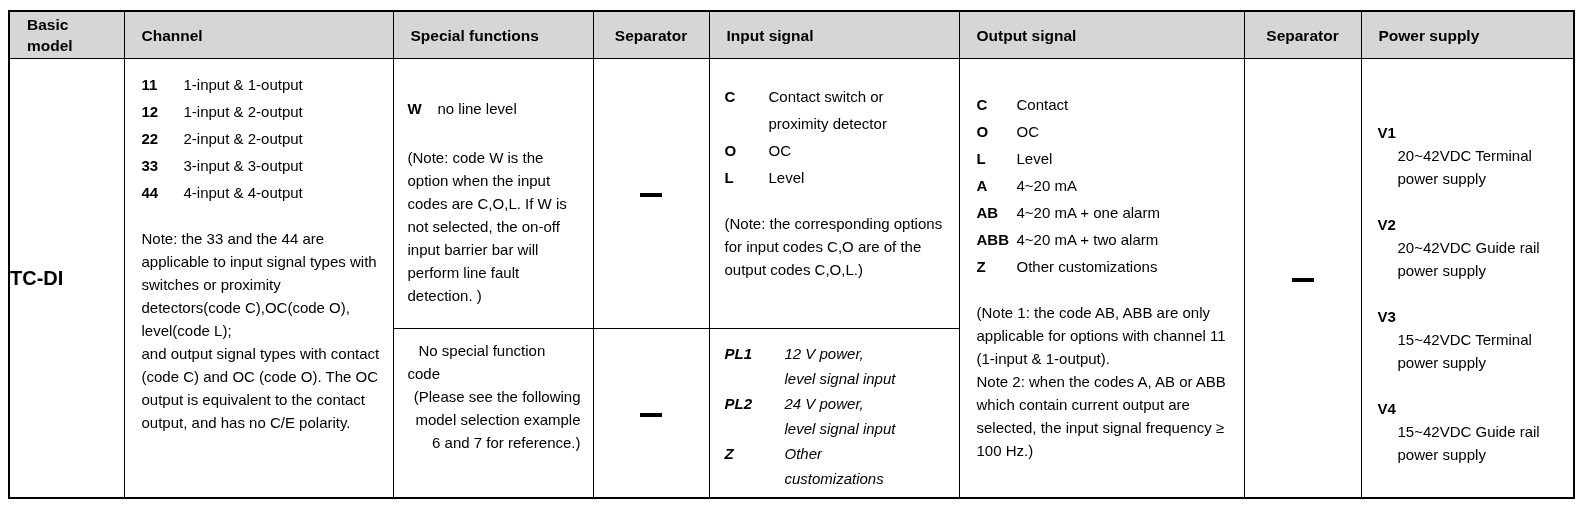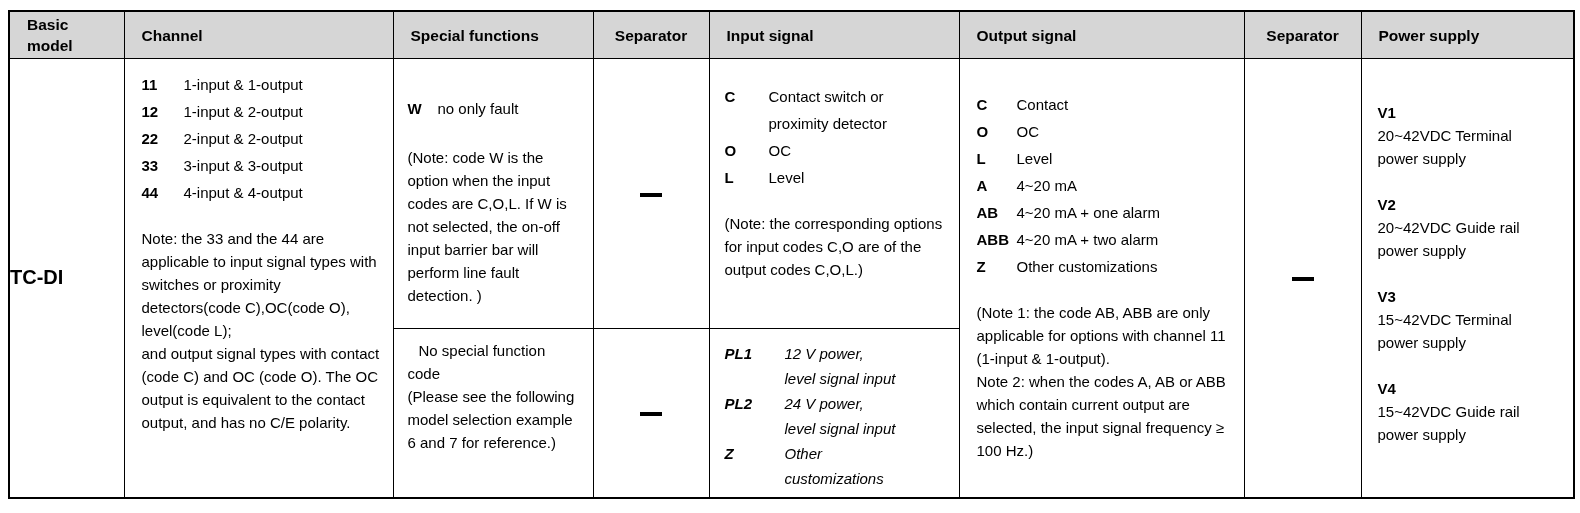--- a/index.html
+++ b/index.html
@@ -54,27 +54,27 @@
   .w44 .code { min-width: 44px; }
   .w40 .code { min-width: 40px; }
   .w60 .code { min-width: 60px; }
   .input2-list .item { line-height: 25px; font-style: italic; }
   
   .note {
     line-height: 23px;
     white-space: pre-wrap;
     margin-top: 21px;
   }
-  .note.tight { margin-top: 12px; }
+  .note.tight { margin-top: 12px; text-align: right; }
   .plain-para { line-height: 23px; text-indent: 11px; }
   .sp1-item { line-height: 23px; }
   
   .ps-option { margin-bottom: 23px; line-height: 23px; }
-  .ps-option .code { font-weight: bold; }
-  .ps-option .desc { white-space: pre-wrap; }
+  .ps-option .code { font-weight: bold; margin-top: 20px; }
+  .ps-option .desc { white-space: pre-wrap; margin-left: 20px; }
   
   .dash { display: inline-block; width: 22px; height: 4px; background: #000000; vertical-align: middle; }
 </style>
 </head>
 <body>
 
 <table class="model-table">
   <colgroup>
     <col style="width:115px">
       <col style="width:269px">
@@ -125,21 +125,21 @@
           <span class="code">44</span>
           <span class="desc">4-input &amp; 4-output</span>
         </div>
         <div class="note">Note: the 33 and the 44 are applicable to input signal types with switches or proximity detectors(code C),OC(code O), level(code L);
 and output signal types with contact (code C) and OC (code O). The OC output is equivalent to the contact output, and has no C/E polarity.</div>
       </td>
 
       <td class="special-cell-1">
         <div class="item sp1-item">
           <span class="code" style="min-width:30px">W</span>
-          <span class="desc">no only fault</span>
+          <span class="desc">no line level</span>
         </div>
         <div class="note" style="margin-top:26px">(Note: code W is the option when the input codes are C,O,L. If W is not selected, the on-off input barrier bar will perform line fault detection. )</div>
       </td>
 
       <td class="sep-cell">
         <span class="dash"></span>
       </td>
 
       <td class="input-cell-1 w44">
         <div class="item">

